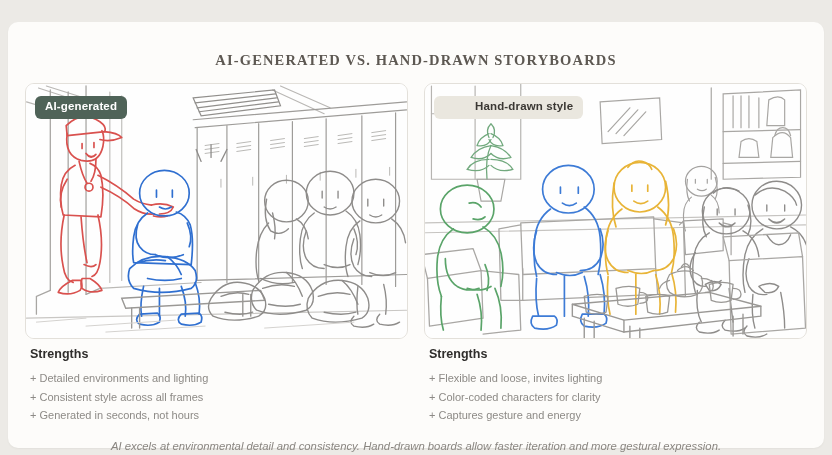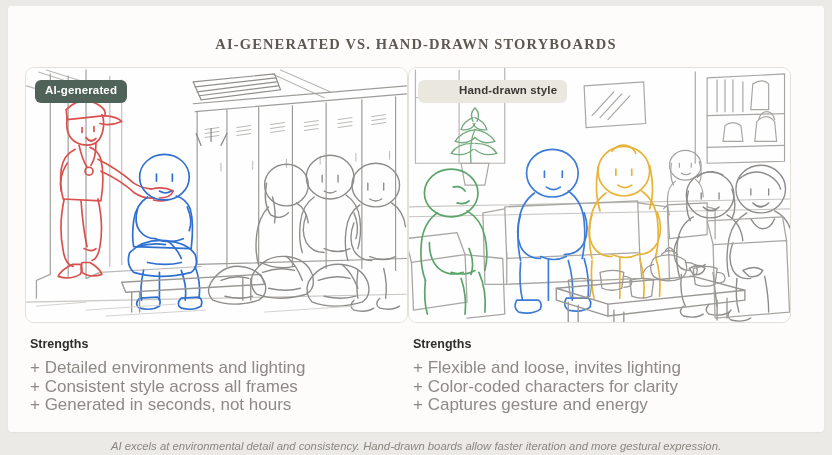--- a/index.html
+++ b/index.html
@@ -9,43 +9,44 @@
     font-family: "Liberation Sans", sans-serif;
     overflow: hidden;
   }
   .stage {
     position: relative;
     width: 832px; height: 455px;
     background: #eceae6;
   }
   .card {
     position: absolute;
-    left: 8px; top: 6px;
+    left: 8px; top: 22px;
     width: 816px; height: 426px;
     background: #fdfcfa;
-    border-radius: 4px;
+    border-radius: 10px;
     box-shadow: 0 1px 2px rgba(90,80,70,0.06);
     box-sizing: border-box;
   }
   .title {
     position: absolute;
     left: 0; top: 30px; width: 816px;
     text-align: center;
     font-family: "Liberation Serif", serif;
     font-size: 14.5px;
     font-weight: 700;
     letter-spacing: 1.15px;
     color: #5d5852;
     text-transform: uppercase;
   }
   .columns {
     position: absolute;
     left: 17px; top: 61px;
     width: 782px;
     display: flex;
+    gap: 16px;
   }
   .column { width: 383px; }
 
   .panel {
     position: relative;
     width: 383px; height: 256px;
     background: #fefefe;
     border: 1px solid #e3e0da;
     border-radius: 9px;
     overflow: hidden;
@@ -61,32 +62,32 @@
     border-radius: 6px;
     font-size: 11.5px;
     font-weight: 700;
     letter-spacing: 0.15px;
     line-height: 1;
   }
   .badge.dark { background: #4f6358; color: #ffffff; }
   .badge.light { background: #eae7df; color: #3b3834; padding-left: 41px; }
 
   .strengths-title {
-    margin: 14px 0 0 5px;
+    margin: 8px 0 0 5px;
     font-size: 12.5px;
     font-weight: 700;
     color: #2f2d2b;
   }
   .strengths-list {
     margin: 8px 0 0 5px;
     padding: 0;
     list-style: none;
   }
   .strengths-list li {
-    font-size: 17px;
+    font-size: 11px;
     color: #8d8a86;
     line-height: 18.2px;
     margin-bottom: 0.5px;
   }
   .footer {
     position: absolute;
     left: 0; top: 440px; width: 832px;
     text-align: center;
     font-size: 11.3px;
     color: #8a8681;

